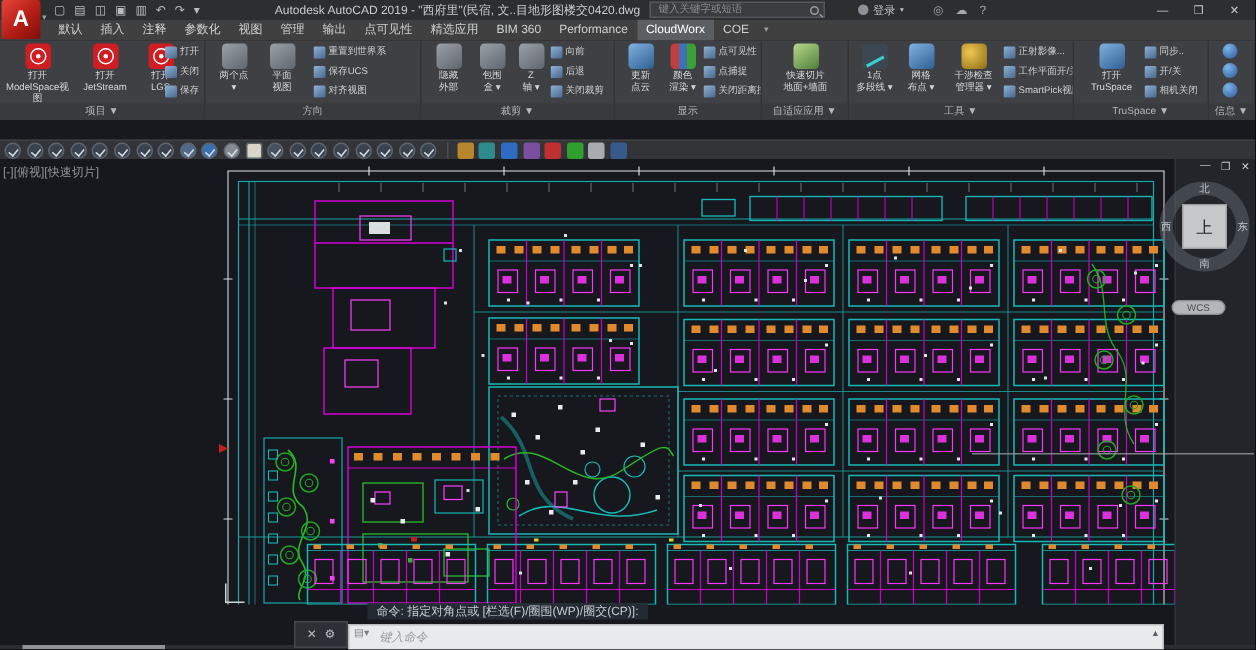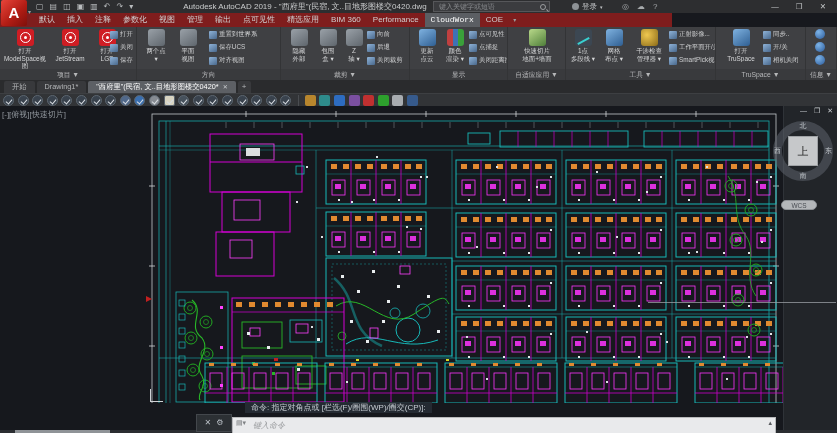--- a/index.html
+++ b/index.html
@@ -25,24 +25,24 @@
   .mag{width:6px;height:6px;border:1px solid #9a9c9f;border-radius:50%;position:relative;flex:0 0 auto;}
   .mag::after{content:"";position:absolute;left:5px;top:5px;width:3px;height:1px;background:#9a9c9f;transform:rotate(45deg);}
   .signin{position:absolute;left:572px;top:0;height:13px;display:flex;align-items:center;gap:3px;font-size:7.5px;color:#c0c2c4;}
   .persona{width:7px;height:7px;border-radius:50%;background:#8e9296;}
   .rticons{position:absolute;left:622px;top:0;height:13px;display:flex;align-items:center;gap:8px;}
   .rticon{font-size:8px;color:#a7aaac;}
   .winbtns{position:absolute;right:2px;top:0;height:13px;display:flex;}
   .wbtn{width:24px;height:13px;text-align:center;line-height:13px;font-size:7.5px;color:#c9cccd;}
 
   
-  .tabrow{position:absolute;left:0;top:13px;width:672px;height:14px;background:#7f1d1d;z-index:30;padding-left:24px;}
+  .tabrow{position:absolute;left:0;top:13px;width:837px;height:14px;background:#404040;z-index:30;padding-left:24px;}
   .tabflex{position:absolute;left:33px;top:0;height:14px;display:flex;align-items:stretch;}
   .rtab{padding:0 6px;font-size:8px;line-height:14px;color:#cfd0d1;white-space:nowrap;}
-  .rtab.active{background:#5b5e63;color:#fff;font-family:Liberation Mono, monospace;}
+  .rtab.active{background:#5b5e63;color:#fff;}
   .rtab-extra{font-size:6px;line-height:14px;color:#9a9c9e;padding:0 4px;}
 
   
   .ribbon{position:absolute;left:0;top:27px;width:837px;height:53px;background:#3f4043;border-bottom:1px solid #27282a;z-index:30;}
   .panel{position:absolute;top:0;height:53px;border-right:1px solid #333436;}
   .plabel{position:absolute;left:0;right:0;bottom:0;height:11px;line-height:11px;background:#393a3d;
           text-align:center;font-size:6.8px;color:#b6b7b9;white-space:nowrap;overflow:hidden;}
   .bigbtn{position:absolute;top:2px;text-align:center;}
   .blab{display:block;font-size:6.4px;line-height:7.5px;color:#d6d7d9;white-space:pre-line;overflow:hidden;}
   .bic{display:block;margin:0 auto 1px;width:17px;height:17px;border-radius:3px;position:relative;}
@@ -361,33 +361,20 @@
       <div class="panel" style="left: 806px; width: 31px;">
         <div class="infocol">
           <span class="info-ic"></span>
           <span class="info-ic"></span>
           <span class="info-ic"></span>
         </div>
         <div class="plabel">信息 ▼</div>
       </div>
     </div>
 
-  <div class="doctabs">
-      <div class="dtab">
-        <span>开始</span>
-      </div>
-      <div class="dtab">
-        <span>Drawing1*</span>
-      </div>
-      <div class="dtab active">
-        <span>"西府里"(民宿, 文..目地形图楼交0420*</span>
-        <span class="dclose">✕</span>
-      </div>
-      <div class="newtab">+</div>
-    </div>
 
   <div class="cwbar">
       <span class="shield"></span>
       <span class="shield"></span>
       <span class="shield"></span>
       <span class="shield"></span>
       <span class="shield"></span>
       <span class="shield"></span>
       <span class="shield"></span>
       <span class="shield"></span>

